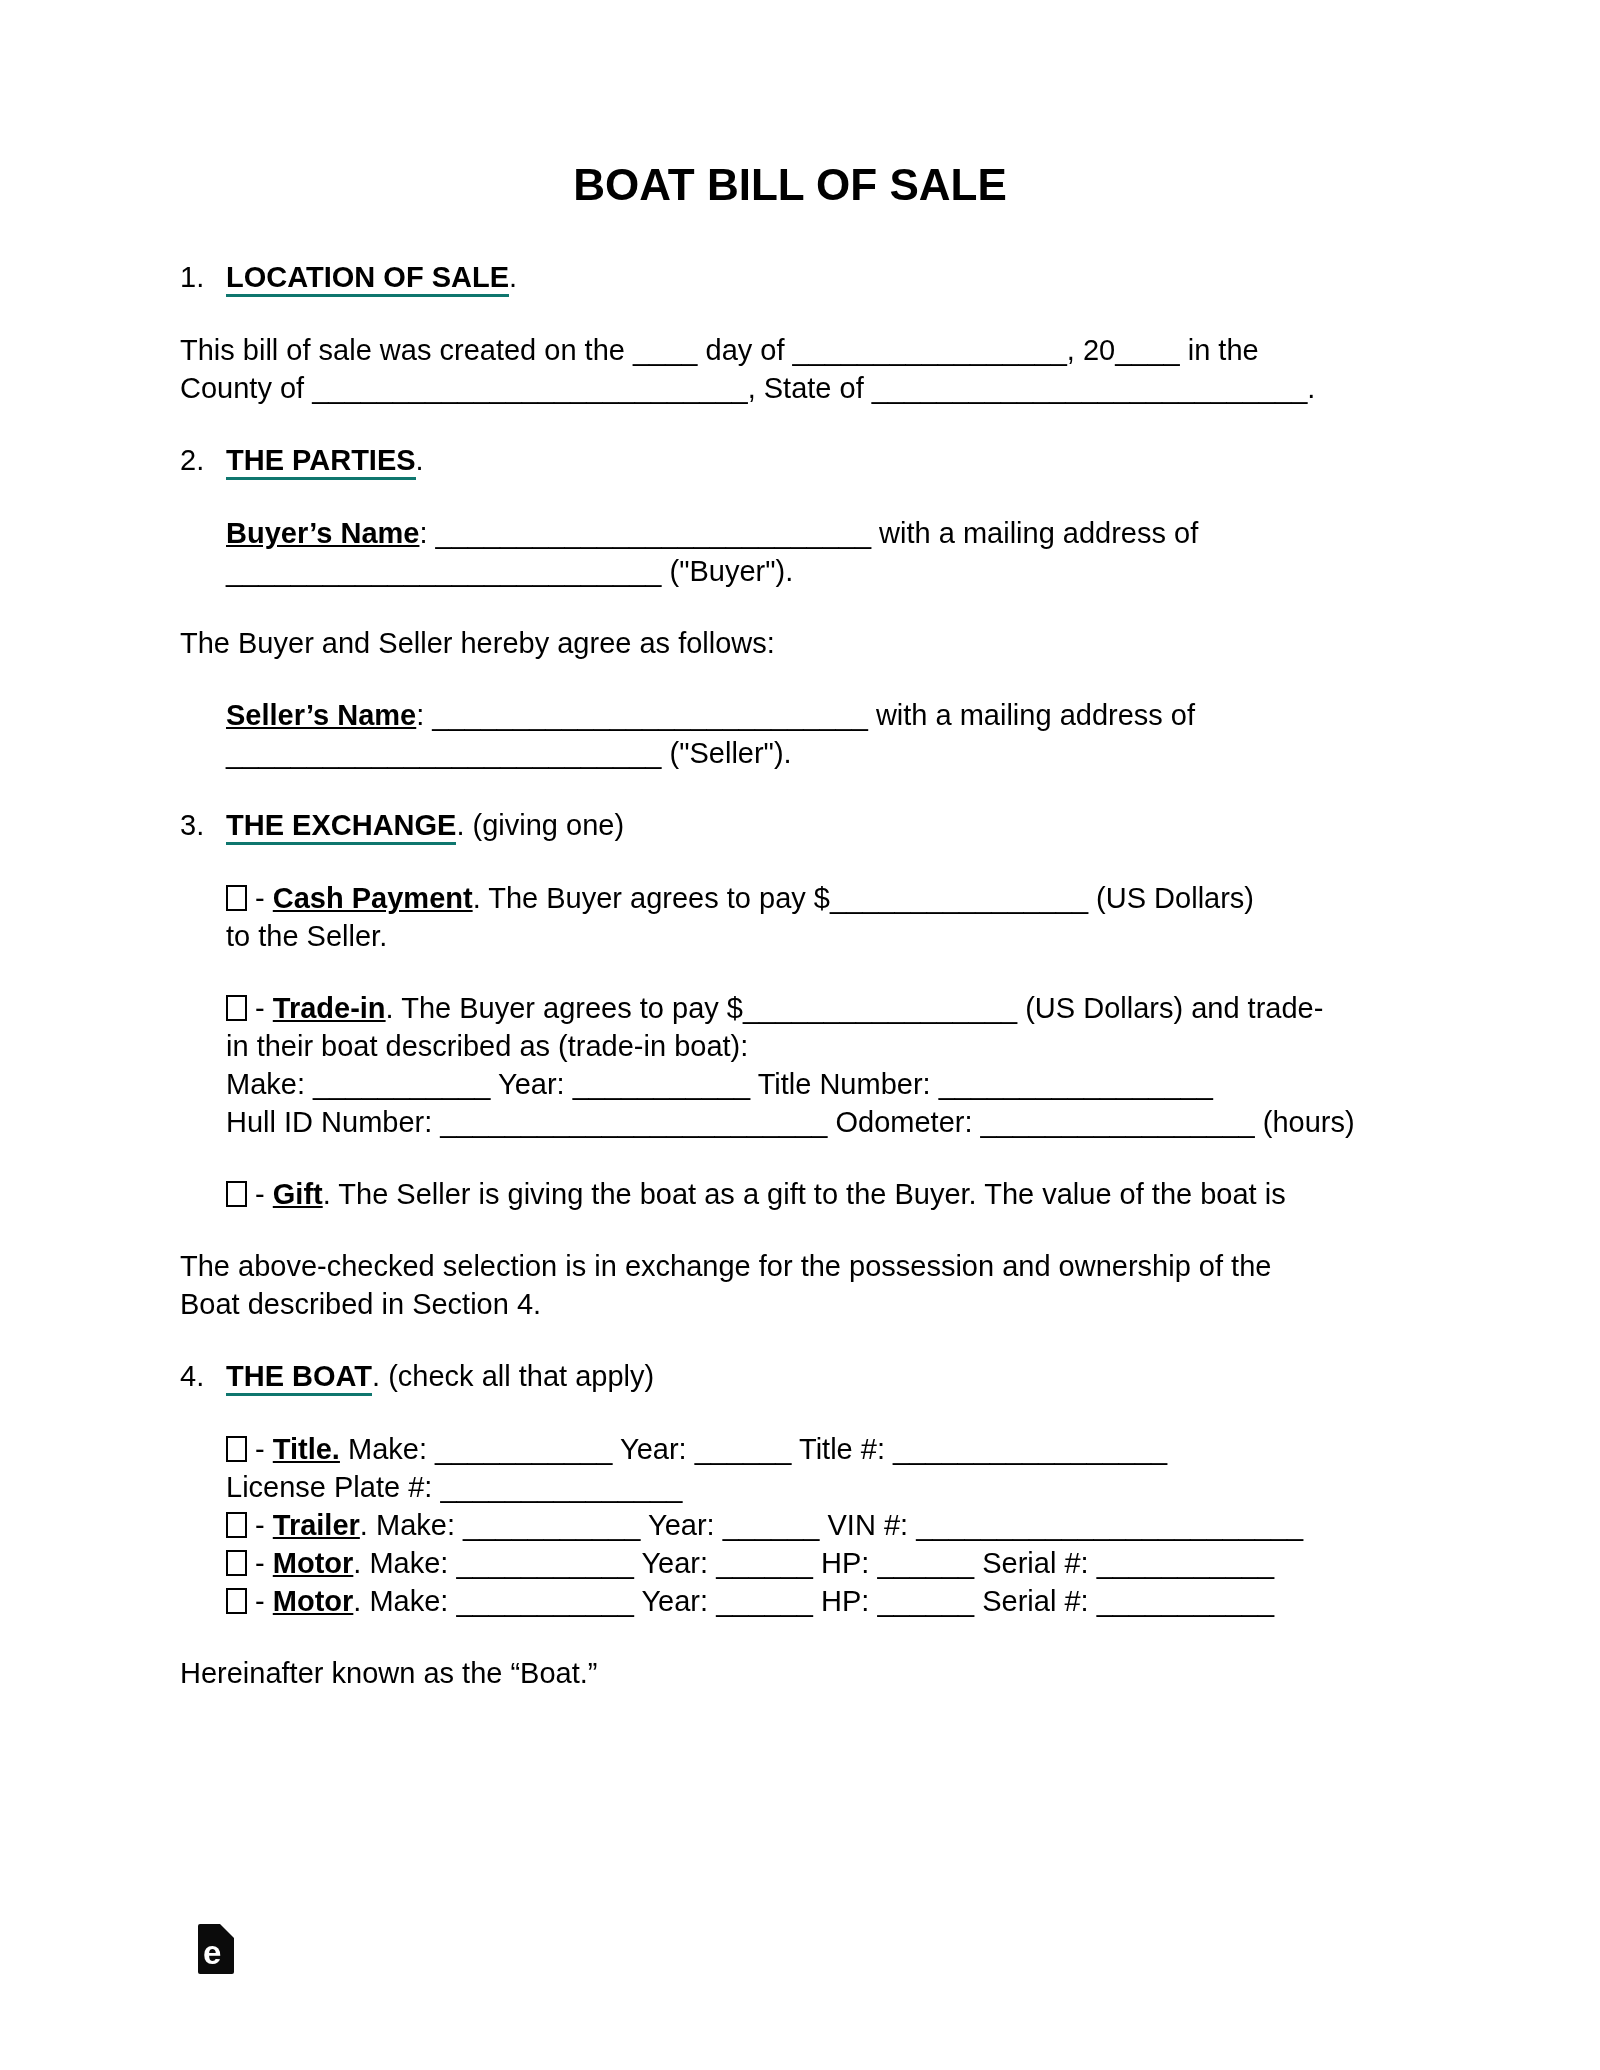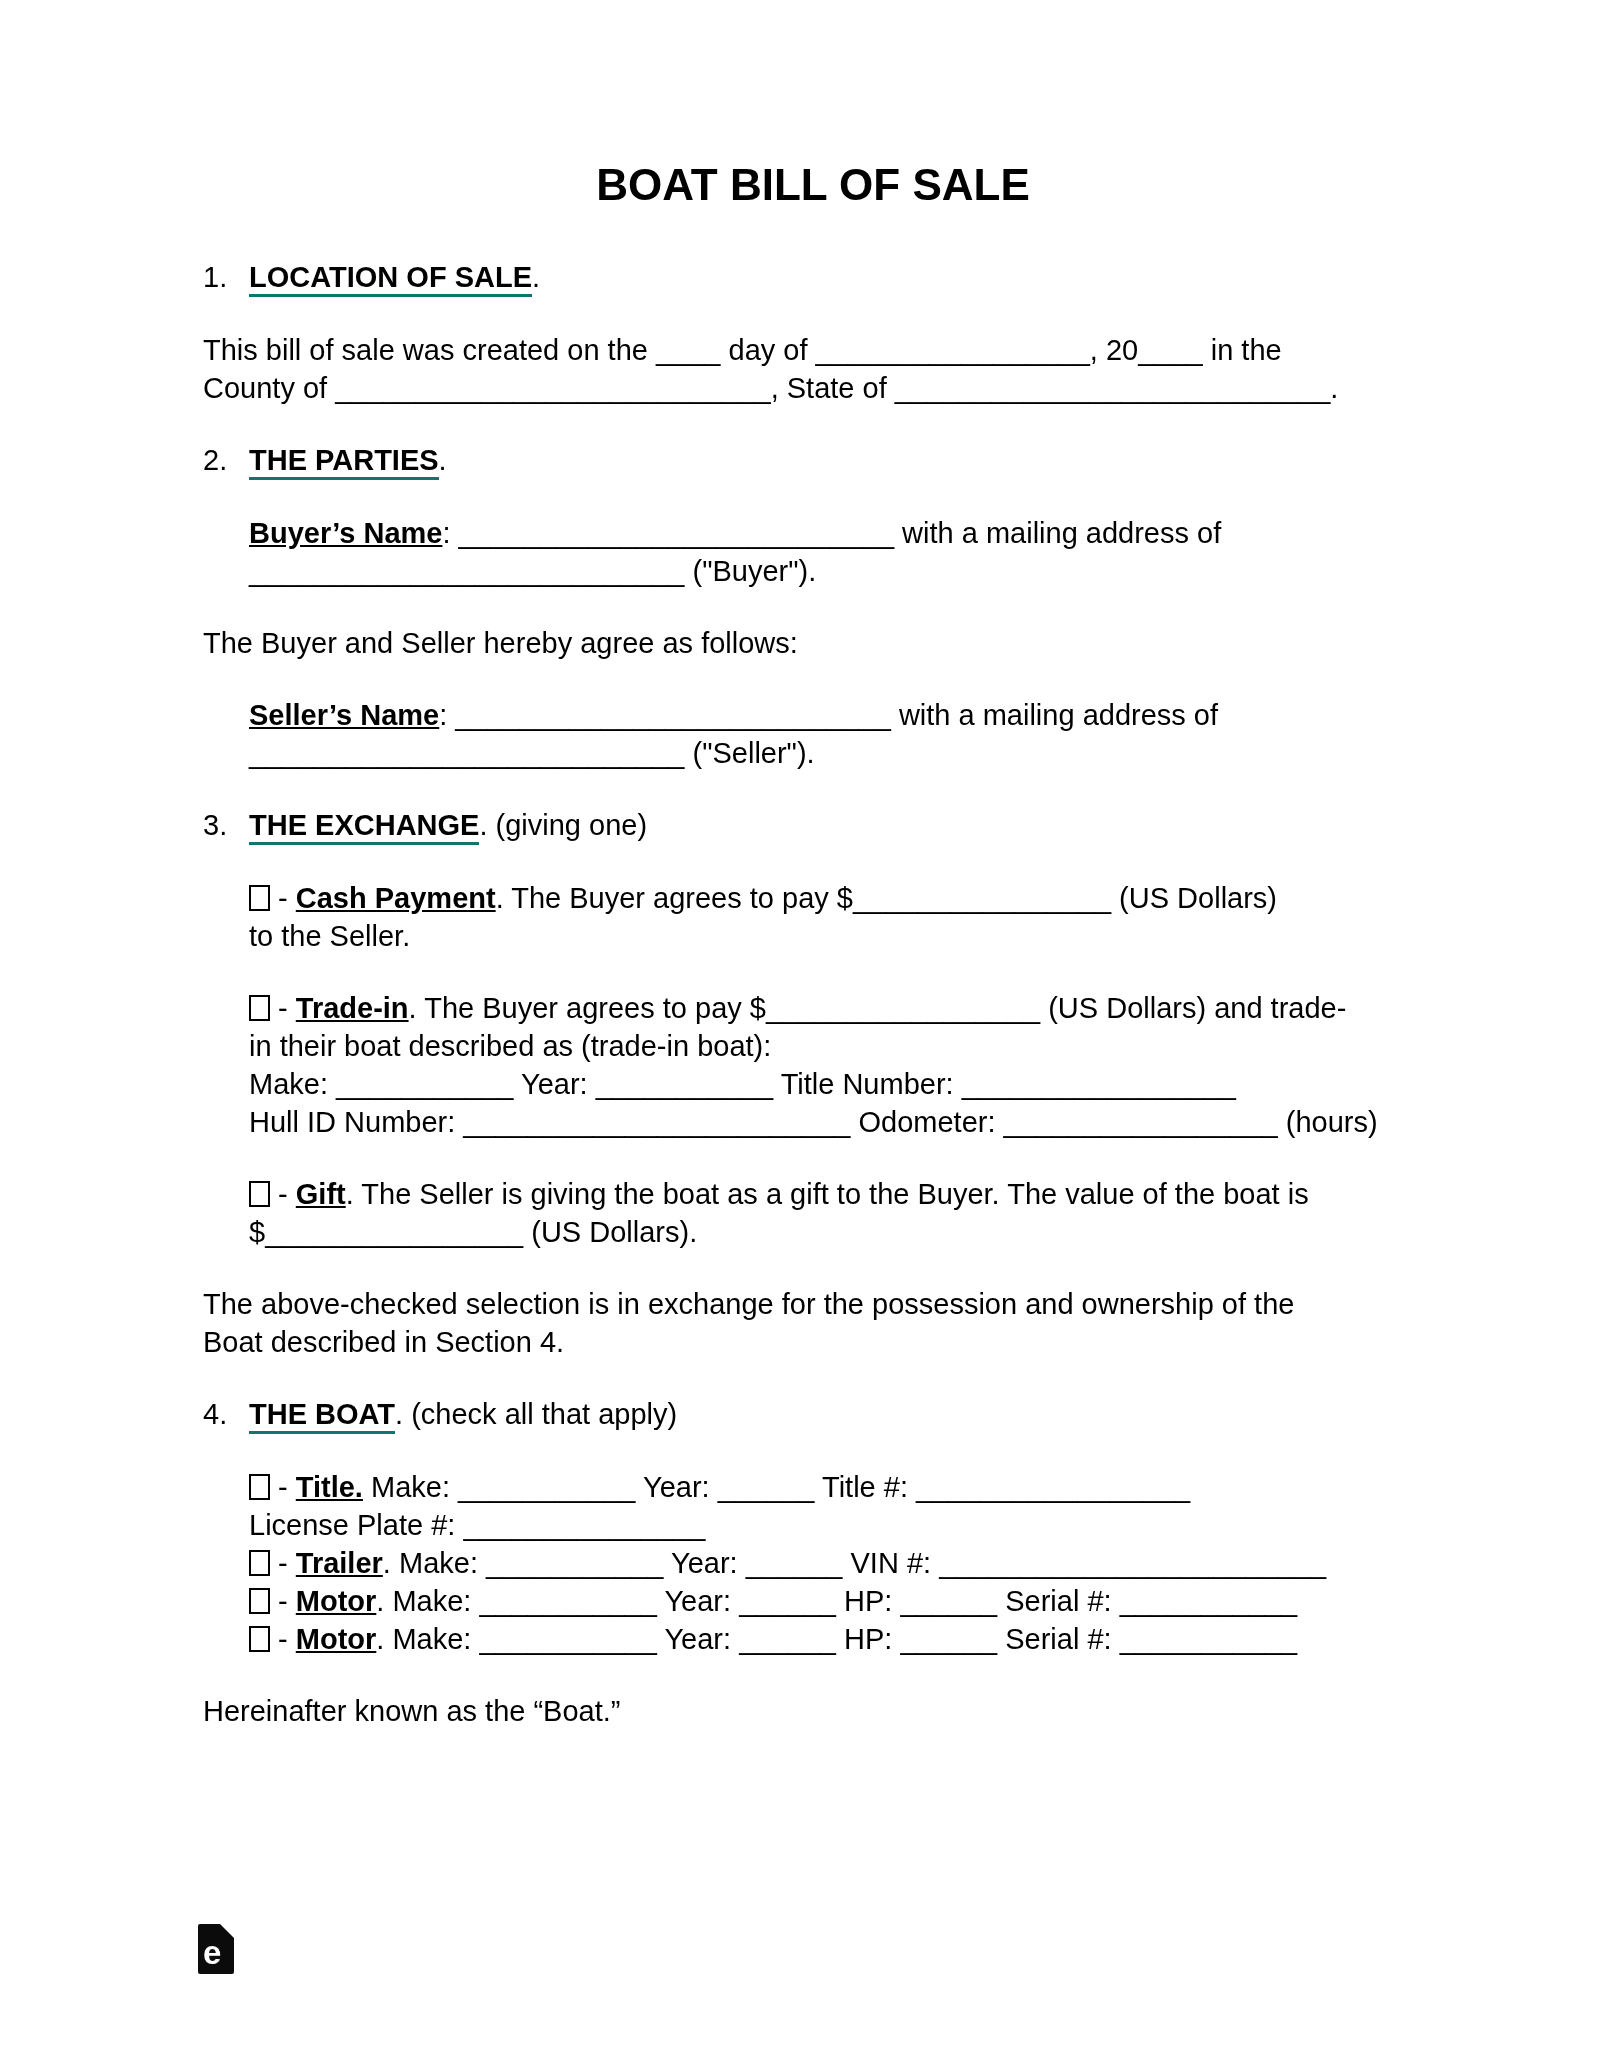--- a/index.html
+++ b/index.html
@@ -5,21 +5,21 @@
   * { margin:0; padding:0; box-sizing:border-box; }
   html,body { background:#ffffff; }
   .page {
     position:relative;
     width:1600px; height:2070px;
     background:#ffffff;
     font-family:"Liberation Sans","DejaVu Sans",sans-serif;
     font-size:29px; line-height:38px; color:#000;
     overflow:hidden;
   }
-  .content { position:absolute; left:203px; top:158px; width:1270px; }
+  .content { position:absolute; left:180px; top:158px; width:1270px; }
   .doc-title { font-size:44px; line-height:54px; font-weight:700; text-align:center; margin-bottom:46px; width:1220px; }
   .block { margin-bottom:34px; }
   .line { white-space:nowrap; }
   .indent { margin-left:46px; }
   .num { display:inline-block; width:46px; }
   .ht { font-weight:700; display:inline-block; line-height:33px; border-bottom:3px solid #0f766e; }
   .b { font-weight:700;text-decoration:underline; }
   .cb {
     display:inline-block; width:21px; height:26px;
     border:2px solid #000; vertical-align:-3px; background:#fff;
@@ -67,21 +67,20 @@
 
     <div class="block indent">
       <div class="line"><span class="cb"></span><span> - </span><span class="b">Trade-in</span><span>. The Buyer agrees to pay $</span><span>_________________</span><span> (US Dollars) and trade-</span></div>
       <div class="line">in their boat described as (trade-in boat):</div>
       <div class="line"><span>Make: </span><span>___________</span><span> Year: </span><span>___________</span><span> Title Number: </span><span>_________________</span></div>
       <div class="line"><span>Hull ID Number: </span><span>________________________</span><span> Odometer: </span><span>_________________</span><span> (hours)</span></div>
     </div>
 
     <div class="block indent">
       <div class="line"><span class="cb"></span><span> - </span><span class="b">Gift</span><span>. The Seller is giving the boat as a gift to the Buyer. The value of the boat is</span></div>
-      <div class="line"><span>$</span><span>________________</span><span> (US Dollars).</span></div>
     </div>
 
     <div class="block">
       <div class="line">The above-checked selection is in exchange for the possession and ownership of the</div>
       <div class="line">Boat described in Section 4.</div>
     </div>
 
     <div class="block line"><span class="num">4.</span><span class="ht">THE BOAT</span><span>. </span><span>(check all that apply)</span></div>
 
     <div class="block indent">

